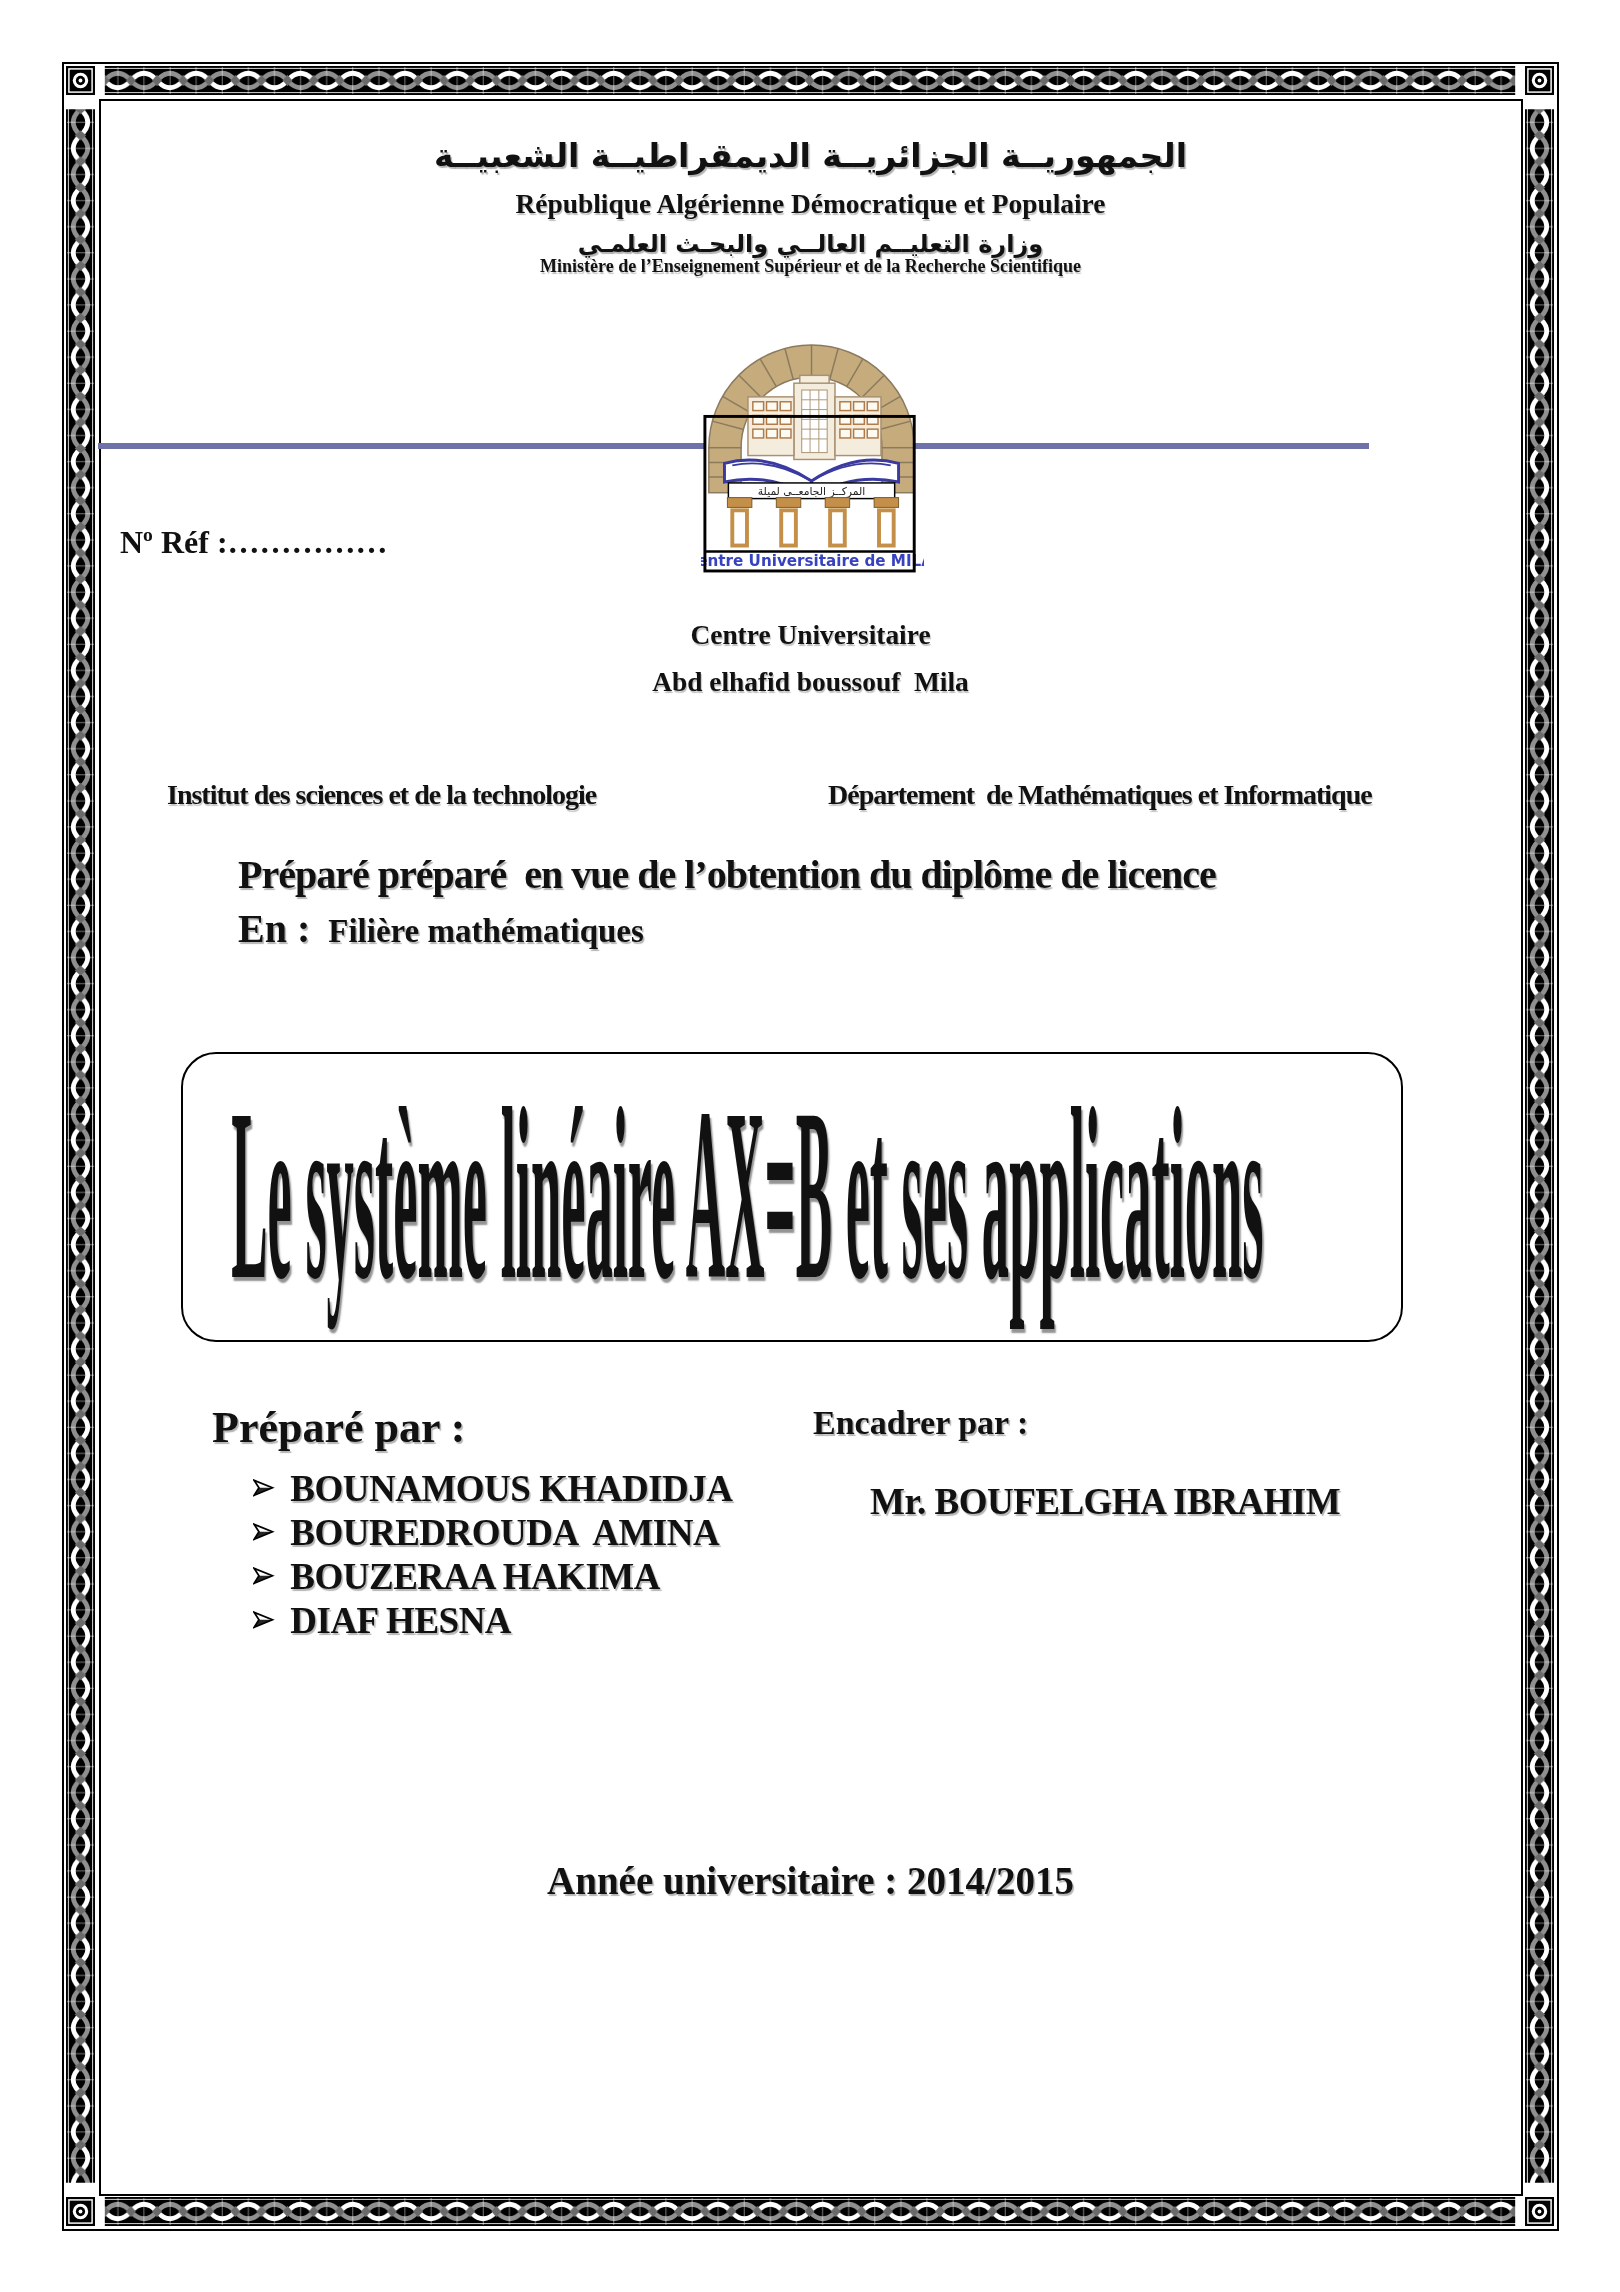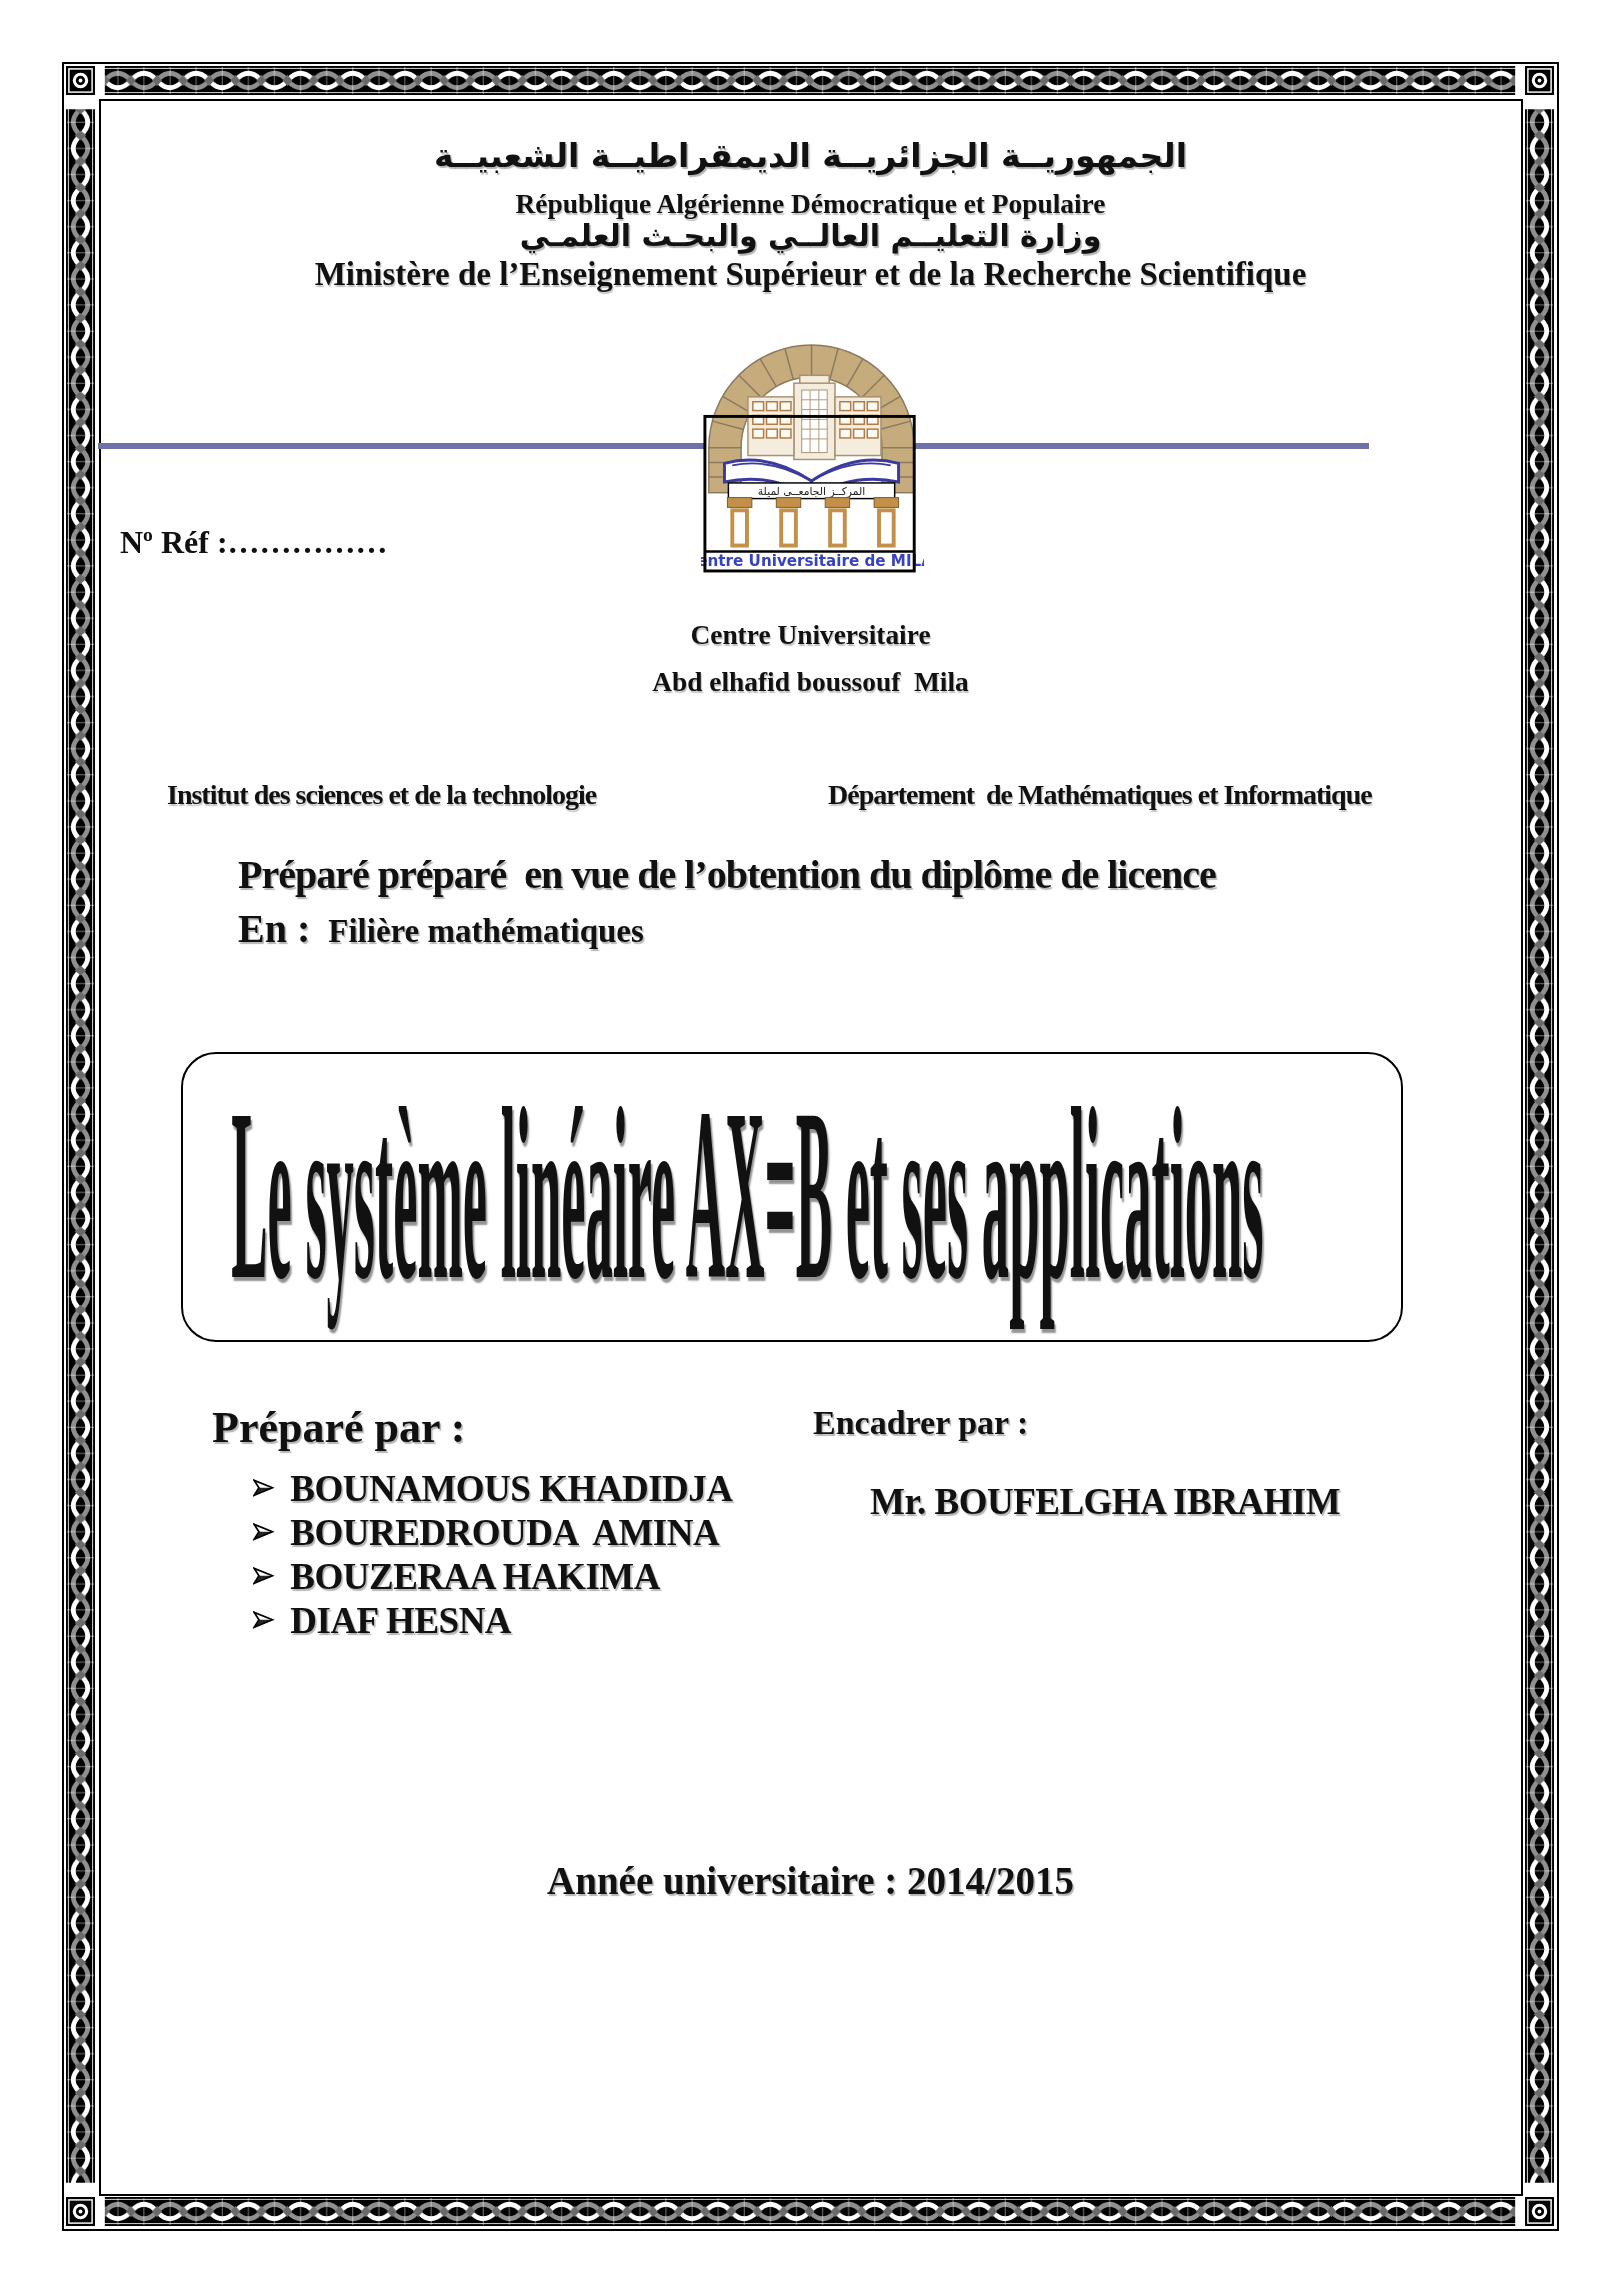--- a/index.html
+++ b/index.html
@@ -19,22 +19,22 @@
   .corner-tl{left:66px;top:66px;}
   .corner-tr{left:1525px;top:66px;}
   .corner-bl{left:66px;top:2197px;}
   .corner-br{left:1525px;top:2197px;}
 
   
   .center-line{position:absolute;left:108px;width:1405px;text-align:center;font-weight:bold;}
   .ar{font-family:"DejaVu Sans",sans-serif;direction:rtl;}
   .ar-line1{top:136px;font-size:33px;text-shadow:1.5px 2px 1px rgba(130,130,130,.6);}
   .fr-line1{top:189px;font-size:27.4px;text-shadow:1px 1.5px 1px rgba(140,140,140,.55);}
-  .ar-line2{top:218px;font-size:30px;text-shadow:1.5px 2px 1px rgba(130,130,130,.6);}
-  .fr-line2{top:256px;font-size:33px;text-shadow:1px 1.5px 1px rgba(140,140,140,.55);}
+  .ar-line2{top:230px;font-size:24px;text-shadow:1.5px 2px 1px rgba(130,130,130,.6);}
+  .fr-line2{top:256px;font-size:18px;text-shadow:1px 1.5px 1px rgba(140,140,140,.55);}
 
   .accent-line{position:absolute;left:98px;top:443px;width:1271px;height:5.9px;background:#6E72A9;z-index:1;}
   .logo-wrap{position:absolute;left:701px;top:338px;width:223px;height:240px;z-index:2;}
 
   .nref{position:absolute;left:120px;top:524px;font-size:32px;font-weight:bold;z-index:3;}
   .nref sup{font-size:19.6px;vertical-align:super;}
 
   .cu1{top:620px;font-size:27.4px;text-shadow:1px 1.5px 1px rgba(140,140,140,.55);}
   .cu2{top:667px;font-size:27.4px;text-shadow:1px 1.5px 1px rgba(140,140,140,.55);}
 

